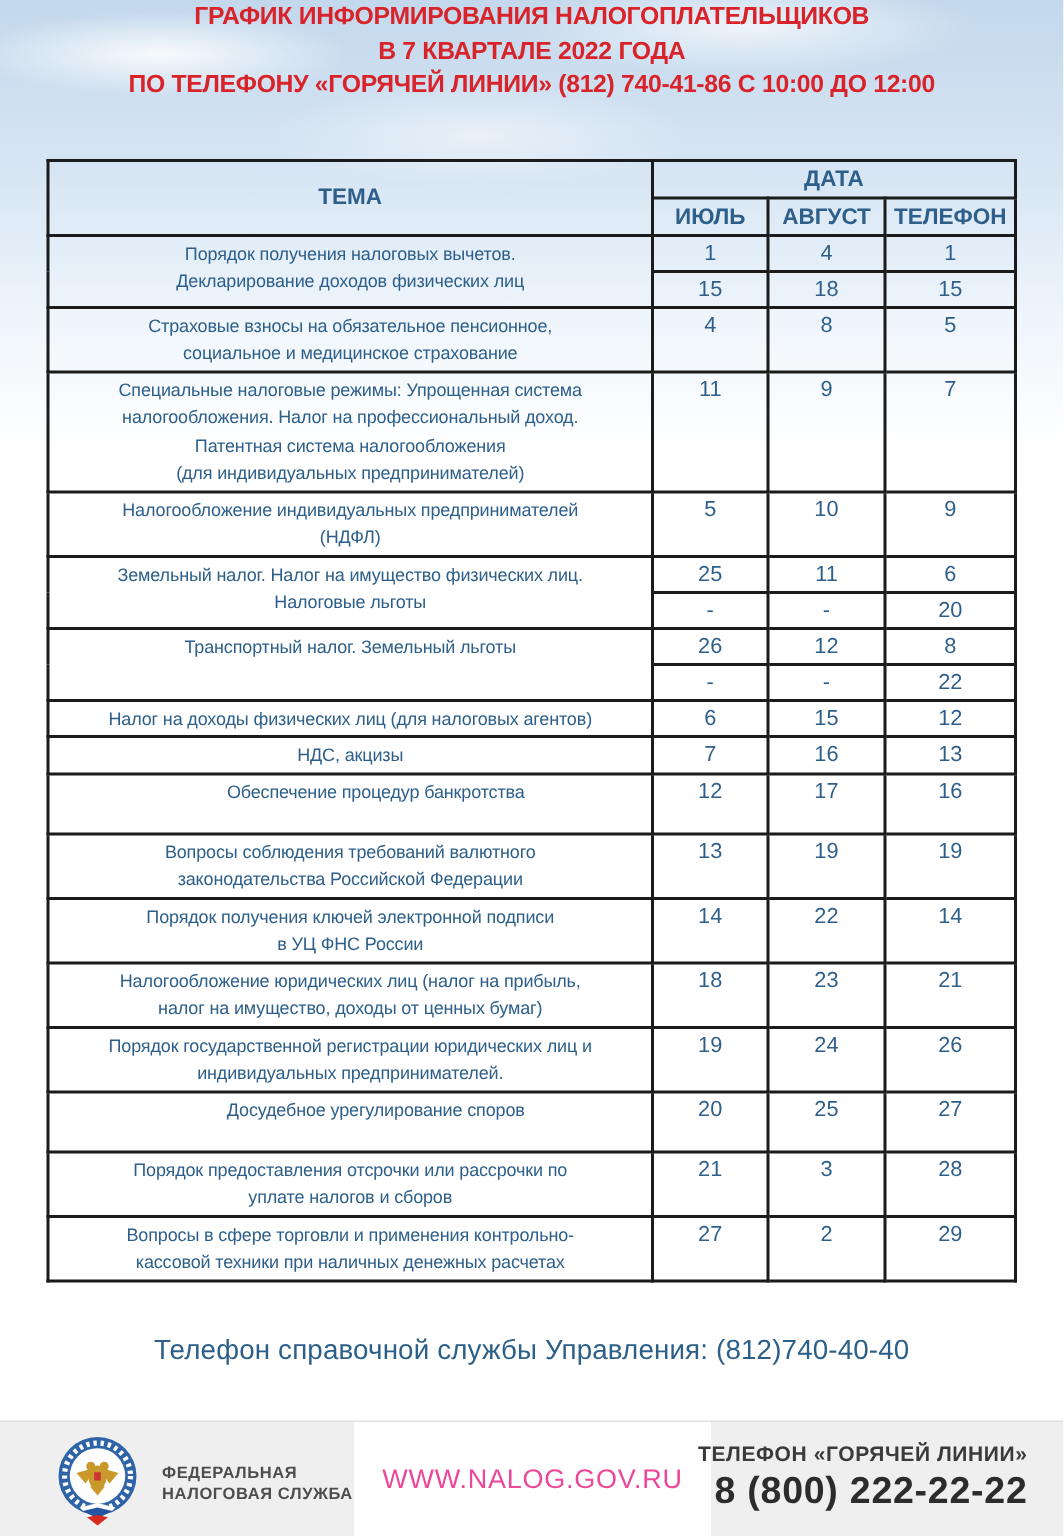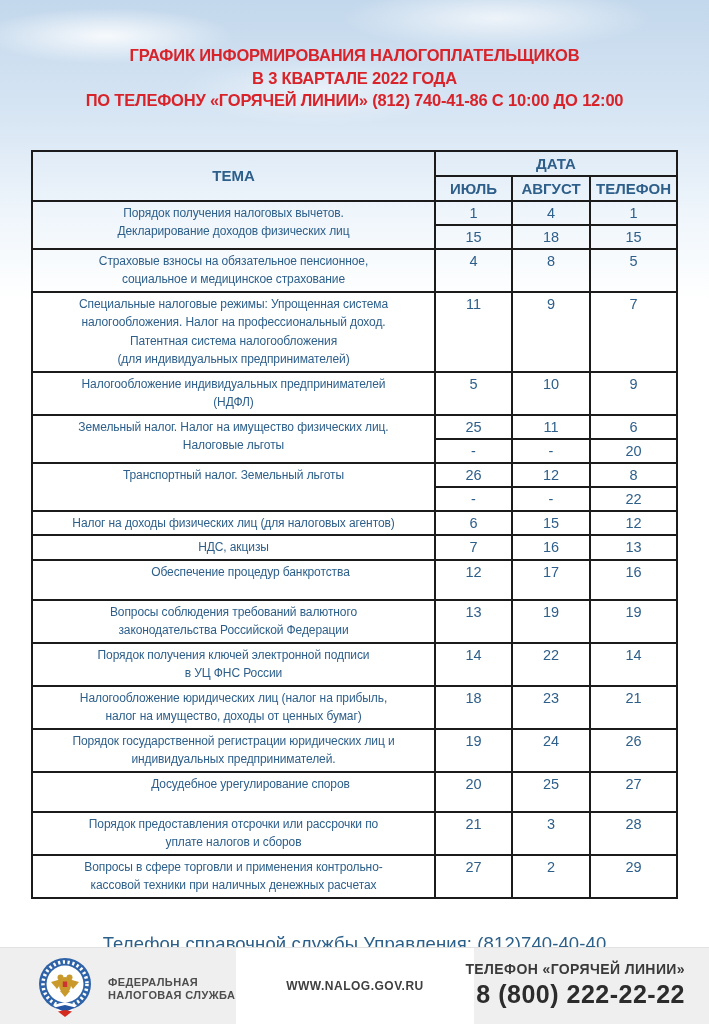--- a/index.html
+++ b/index.html
@@ -13,21 +13,21 @@
     position:absolute;top:0;left:0;width:709px;height:300px;
     background:
       radial-gradient(ellipse 180px 40px at 15% 12%, rgba(255,255,255,.85), rgba(255,255,255,0) 70%),
       radial-gradient(ellipse 220px 45px at 70% 6%, rgba(255,255,255,.7), rgba(255,255,255,0) 70%),
       radial-gradient(ellipse 200px 50px at 45% 30%, rgba(255,255,255,.5), rgba(255,255,255,0) 70%),
       linear-gradient(180deg,#c3d8ec 0%,#d8e6f4 40%,#eef5fb 70%,#ffffff 100%);
   }
   .content{position:relative;z-index:1;}
   
   .title{
-    padding-top:44px;text-align:center;
+    text-align:center;
     color:#d9232a;font-weight:bold;
     font-size:16.5px;line-height:22.5px;letter-spacing:-0.2px;
   }
   
   table.schedule{
     width:645px;margin:38px auto 0 auto;
     border-collapse:collapse;table-layout:fixed;
     background:transparent;
   }
   table.schedule th, table.schedule td{
@@ -59,34 +59,34 @@
   }
   .footer-left{position:absolute;left:36px;top:8px;display:flex;align-items:center;}
   .org-name{
     margin-left:14px;color:#4d4d4d;font-size:11px;line-height:13.5px;
     letter-spacing:.4px;font-weight:bold;
   }
   .site-box{
     position:absolute;left:236px;top:0;width:238px;height:76px;
     background:#ffffff;display:flex;align-items:center;justify-content:center;
   }
-  .site-text{color:#404040;font-weight:bold;font-size:12px;letter-spacing:.5px;}
+  .site-text{color:#ec4899;font-weight:normal;font-size:18px;letter-spacing:.5px;}
   .footer-right{position:absolute;right:24px;top:13px;text-align:right;}
   .hotline-label{color:#3a3a3a;font-size:14px;letter-spacing:.4px;font-weight:bold;}
   .hotline-number{color:#2c2c2c;font-size:25px;font-weight:bold;letter-spacing:.5px;margin-top:3px;}
 </style>
 </head>
 <body>
 
 <div class="sky"></div>
 
 <div class="content">
   <div class="title">
     <div>ГРАФИК ИНФОРМИРОВАНИЯ НАЛОГОПЛАТЕЛЬЩИКОВ</div>
-    <div>В 3 КВАРТАЛЕ 2022 ГОДА</div>
+    <div>В 7 КВАРТАЛЕ 2022 ГОДА</div>
     <div>ПО ТЕЛЕФОНУ «ГОРЯЧЕЙ ЛИНИИ» (812) 740-41-86 С 10:00 ДО 12:00</div>
   </div>
 
   <table class="schedule">
     <colgroup>
       <col style="width:403px">
         <col style="width:77px">
         <col style="width:78px">
         <col style="width:87px">
     </colgroup>

